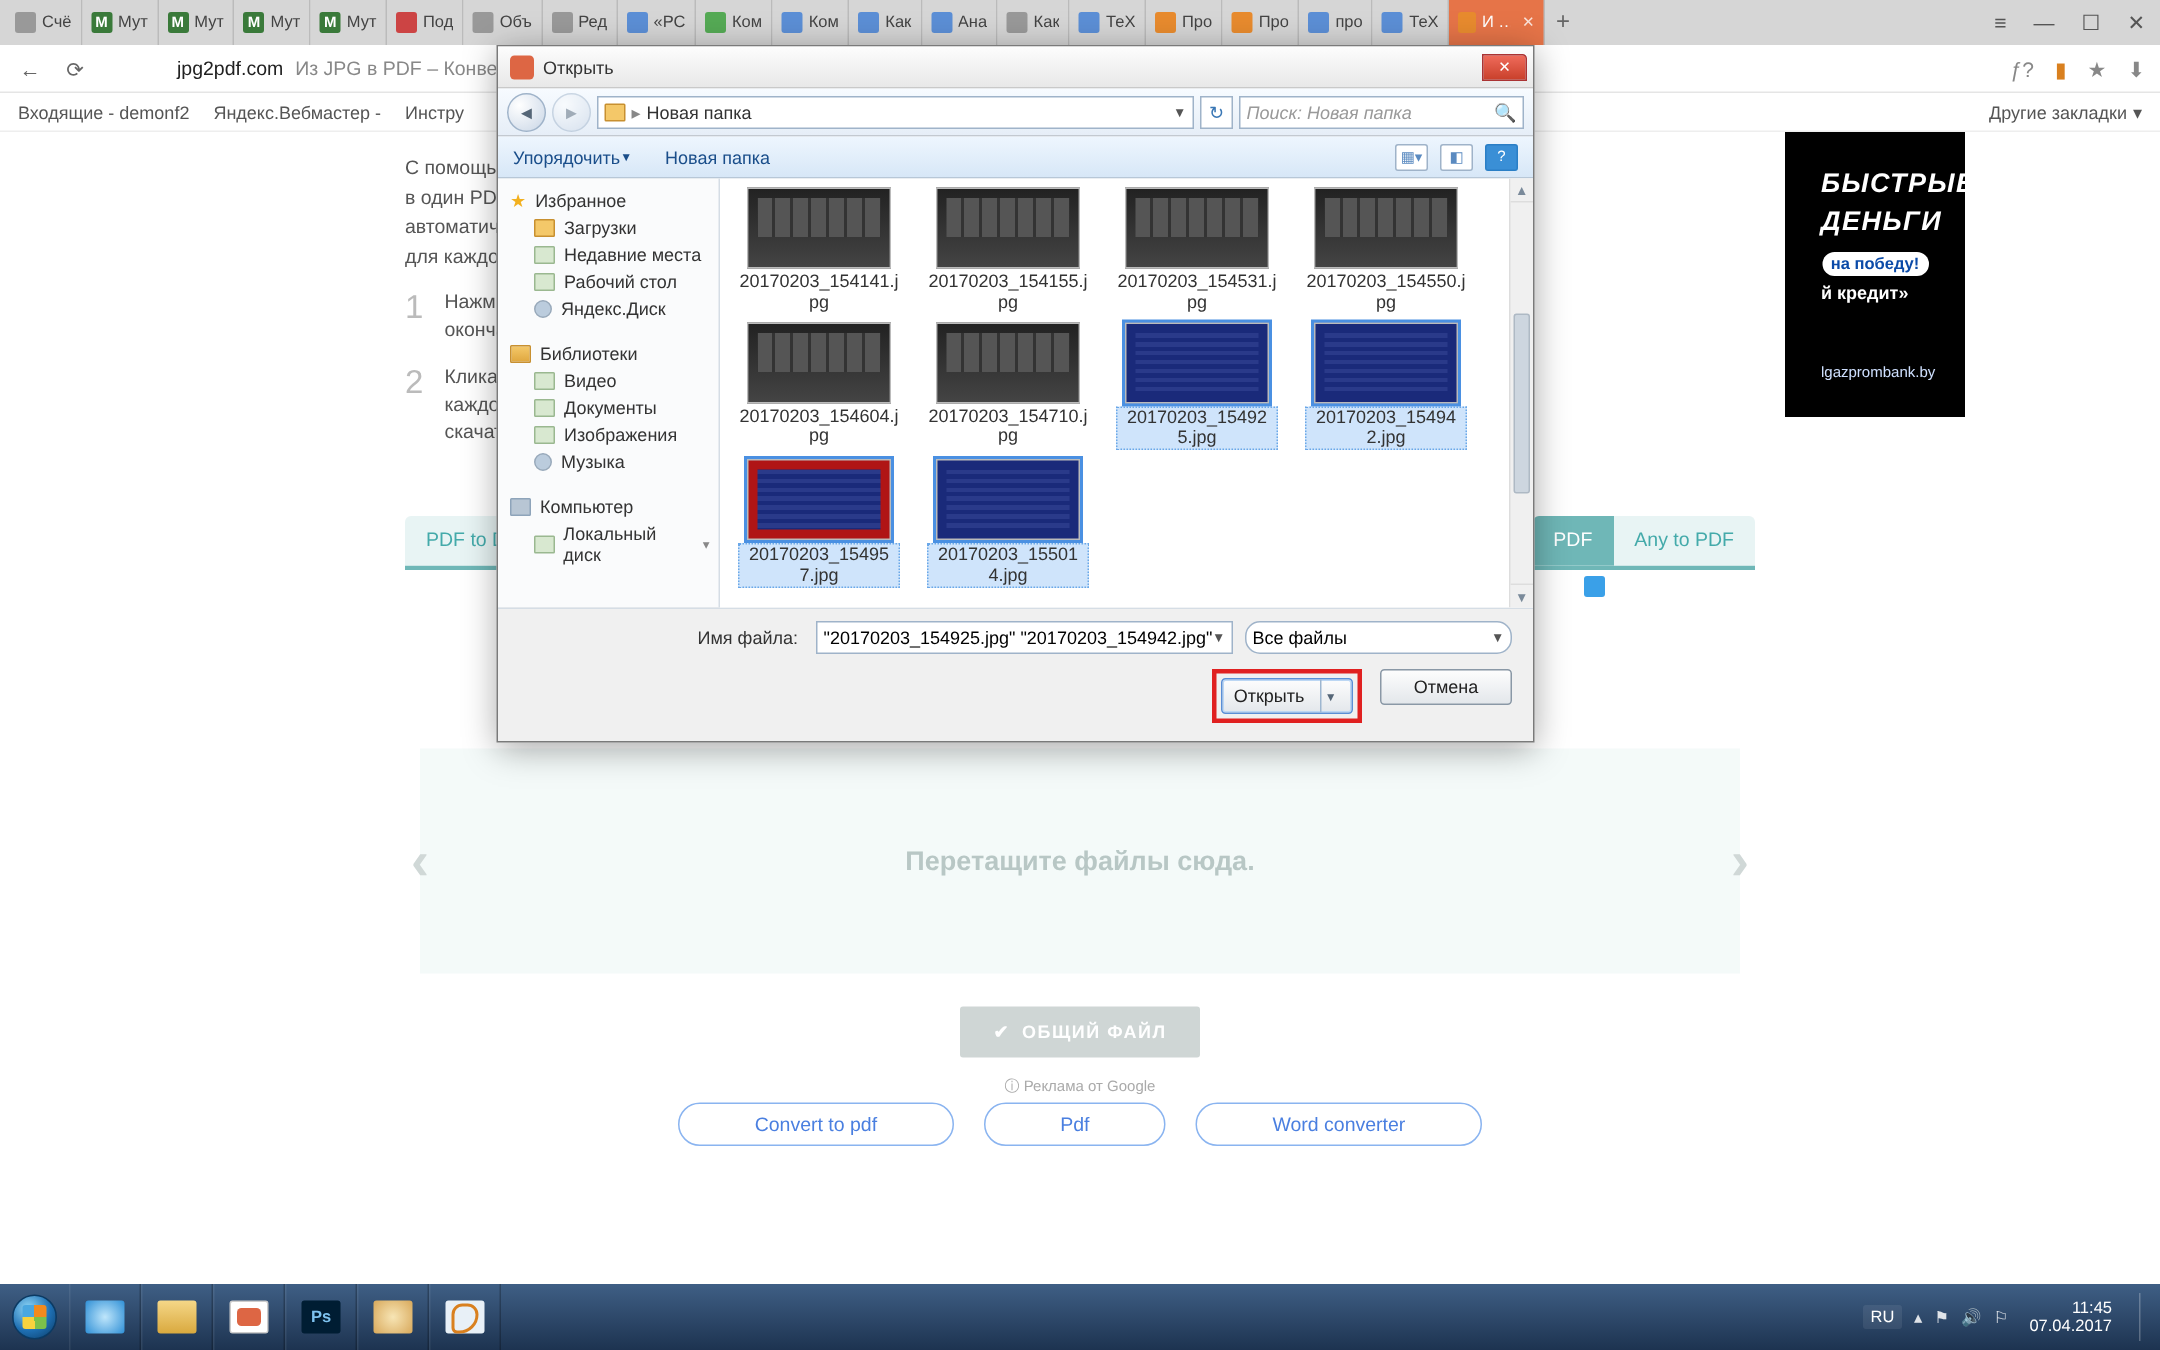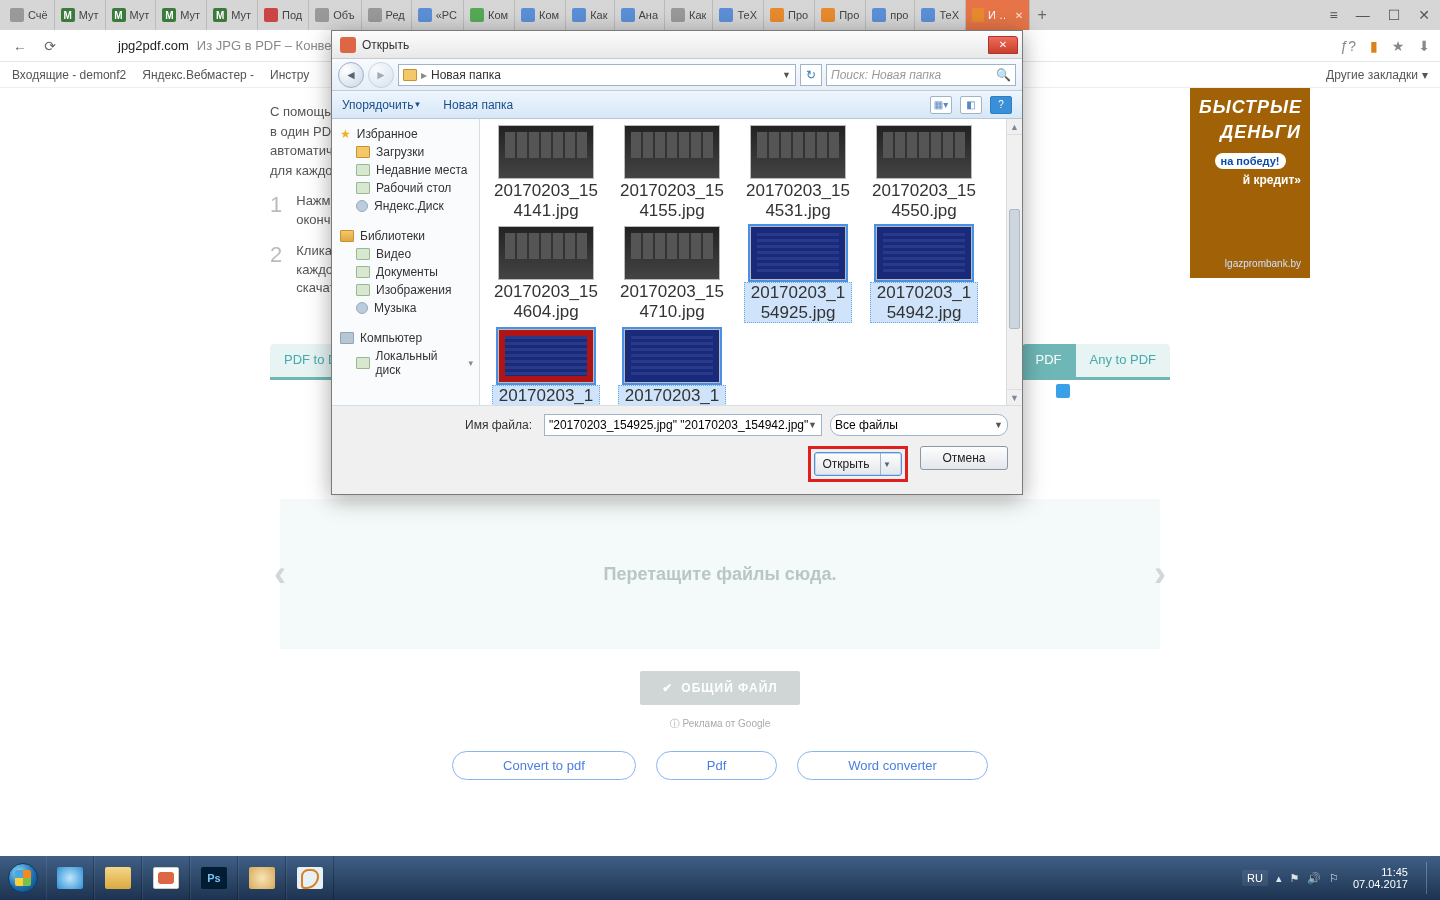--- a/index.html
+++ b/index.html
@@ -30,21 +30,21 @@
 .bookmarks .right { margin-left: auto; display: flex; align-items: center; gap: 4px; }
 
 
 .page { position: absolute; top: 88px; left: 0; right: 0; bottom: 32px; background: #fff; overflow: hidden; }
 .content { width: 900px; margin: 0 auto; padding-top: 14px; position: relative; }
 .intro { font-size: 13px; color: #555; line-height: 1.5; max-width: 620px; }
 .step { display: flex; gap: 14px; margin-top: 12px; max-width: 620px; }
 .step .num { font-size: 22px; color: #bbb; font-weight: 300; }
 .step .text { font-size: 13px; color: #555; line-height: 1.45; }
 
-.ad-right { position: absolute; top: 0; right: -140px; width: 120px; height: 190px; background: #a16207; color: #fff; font-size: 16px; font-weight: bold; padding: 9px; text-align: right; display:flex; flex-direction:column; gap:4px;}
+.ad-right { position: absolute; top: 0; right: -140px; width: 120px; height: 190px; background: #000000; color: #fff; font-size: 16px; font-weight: bold; padding: 24px; text-align: left; display:flex; flex-direction:column; gap:4px;}
 .ad-right .big{font-size:18px;font-style:italic;letter-spacing:1px;}
 .ad-right .link{font-size:10px;font-weight:normal;color:#cfe0ff; margin-top:auto;}
 
 .format-tabs { margin-top: 46px; display: flex; height: 36px; border-bottom: 3px solid #6fb7b7; }
 .ftab { padding: 8px 14px; font-size: 13px; color: #4aa; cursor: default; }
 .ftab.edge-left{background:#e8f4f4;border-radius:4px 0 0 0;}
 .ftab.edge-right{background:#e8f4f4;border-radius:0 4px 0 0;margin-left:auto;}
 .spacer{flex:1;}
 
 .action-row { display:flex; justify-content:center; gap:18px; margin-top:40px; }
@@ -54,21 +54,21 @@
 .btn-upload .ico:before{content:"";position:absolute;top:-4px;left:2px;width:8px;height:4px;background:#fff;border-radius:1px 1px 0 0;}
 .btn-clear { display:flex;align-items:center;gap:10px;background:#f0c8bf;color:#fff;font-size:13px;font-weight:bold;letter-spacing:1px;padding:10px 26px;opacity:.9;}
 .btn-clear .x{font-size:14px;}
 
 .dropzone { margin:28px auto 0; width:880px; height:150px; background:#f4faf9; display:flex; align-items:center; justify-content:center; position:relative; color:#b8c7c5; font-size:18px; font-weight:bold;}
 .dropzone .chev { position:absolute; top:50%; transform:translateY(-50%); font-size:36px; color:#d0d8d7; }
 .dropzone .chev.l{left:-6px;} .dropzone .chev.r{right:-6px;}
 
 .btn-all { margin:22px auto 0; width:160px; padding:10px 0; background:#cfd6d5; color:#fff; font-size:12px; font-weight:bold; letter-spacing:1px; display:flex; align-items:center; justify-content:center; gap:8px; border-radius:2px;}
 .ads-label{ text-align:center; font-size:10px; color:#aaa; margin-top:12px;}
-.ad-links{ display:flex; justify-content:center; gap:20px; margin-top:20px;}
+.ad-links{ display:flex; justify-content:center; gap:20px; margin-top:4px;}
 .ad-links a{ border:1px solid #8ab4f0; border-radius:16px; padding:6px 50px; color:#4a7fe0; font-size:13px; text-decoration:none;}
 .adchoice{position:absolute; right:100px; top:296px; width:14px;height:14px;background:#3aa0e8;border-radius:2px;}
 
 
 .dialog { position:absolute; left:331px; top:30px; width:692px; height:465px; background:#f0f0f0; border:1px solid #7a7a7a; box-shadow:0 4px 22px rgba(0,0,0,.35); font-size:12px; display:flex; flex-direction:column;}
 .dlg-title { height:28px; background:linear-gradient(#fdfdfd,#e8e8e8); display:flex; align-items:center; padding:0 4px 0 8px; border-bottom:1px solid #c9c9c9;}
 .dlg-title .ico{width:16px;height:16px;background:#d64;border-radius:3px;margin-right:6px;}
 .dlg-title .ttl{color:#333;}
 .dlg-title .wbtns{margin-left:auto;display:flex;}
 .dlg-title .wbtns span{width:30px;height:18px;display:flex;align-items:center;justify-content:center;border:1px solid #9aa;background:linear-gradient(#f7f7f7,#dde4ea);margin-left:-1px;font-size:10px;}
@@ -106,21 +106,21 @@
 .files-scroll .arr{position:absolute;left:0;right:0;height:16px;display:flex;align-items:center;justify-content:center;color:#7a8a9a;font-size:9px;background:#f0f0f0;}
 .files-scroll .arr.up{top:0;border-bottom:1px solid #ddd;} .files-scroll .arr.dn{bottom:0;border-top:1px solid #ddd;}
 .file-grid{padding:6px 4px 6px 12px;display:flex;flex-wrap:wrap;gap:6px 18px;align-content:flex-start;}
 .file{width:108px;display:flex;flex-direction:column;align-items:center;gap:2px;}
 .file .th{width:96px;height:54px;background:#333;border:1px solid #bbb;position:relative;overflow:hidden;}
 .file .th.bios{background:#1a2a7a;}
 .file .th.bios2{background:#b01515;}
 .file .th .inner{position:absolute;inset:6px;background:repeating-linear-gradient(#2a3a8a 0 3px,#1a2a7a 3px 6px);}
 .file .th .dark{position:absolute;inset:0;background:linear-gradient(#222,#444);}
 .file .th .dark:before{content:"";position:absolute;inset:6px 6px 20px 6px;background:repeating-linear-gradient(90deg,#555 0 10px,#333 10px 12px);}
-.file .lbl{font-size:17px;color:#333;text-align:center;line-height:1.15;word-break:break-all;}
+.file .lbl{font-size:12px;color:#333;text-align:center;line-height:1.15;word-break:break-all;}
 .file.sel .th{outline:2px solid #4a90e2;}
 .file.sel .lbl{background:#cfe4fb;border:1px dotted #6aa7e8;padding:0 2px;}
 
 .dlg-bottom{padding:8px 14px 12px;background:#f0f0f0;border-top:1px solid #d5dde5;display:flex;flex-direction:column;gap:10px;}
 .row-file{display:flex;align-items:center;gap:8px;}
 .row-file label{color:#333;min-width:70px;text-align:right;padding-right:4px;margin-left:auto;}
 .row-file .combo{border:1px solid #9fb3c9;background:#fff;height:22px;display:flex;align-items:center;padding:0 4px;}
 .row-file .combo.name{flex:1;max-width:278px;}
 .row-file .combo .arr{margin-left:auto;color:#555;font-size:9px;}
 .row-file .filter{width:178px;border-radius:10px;}

